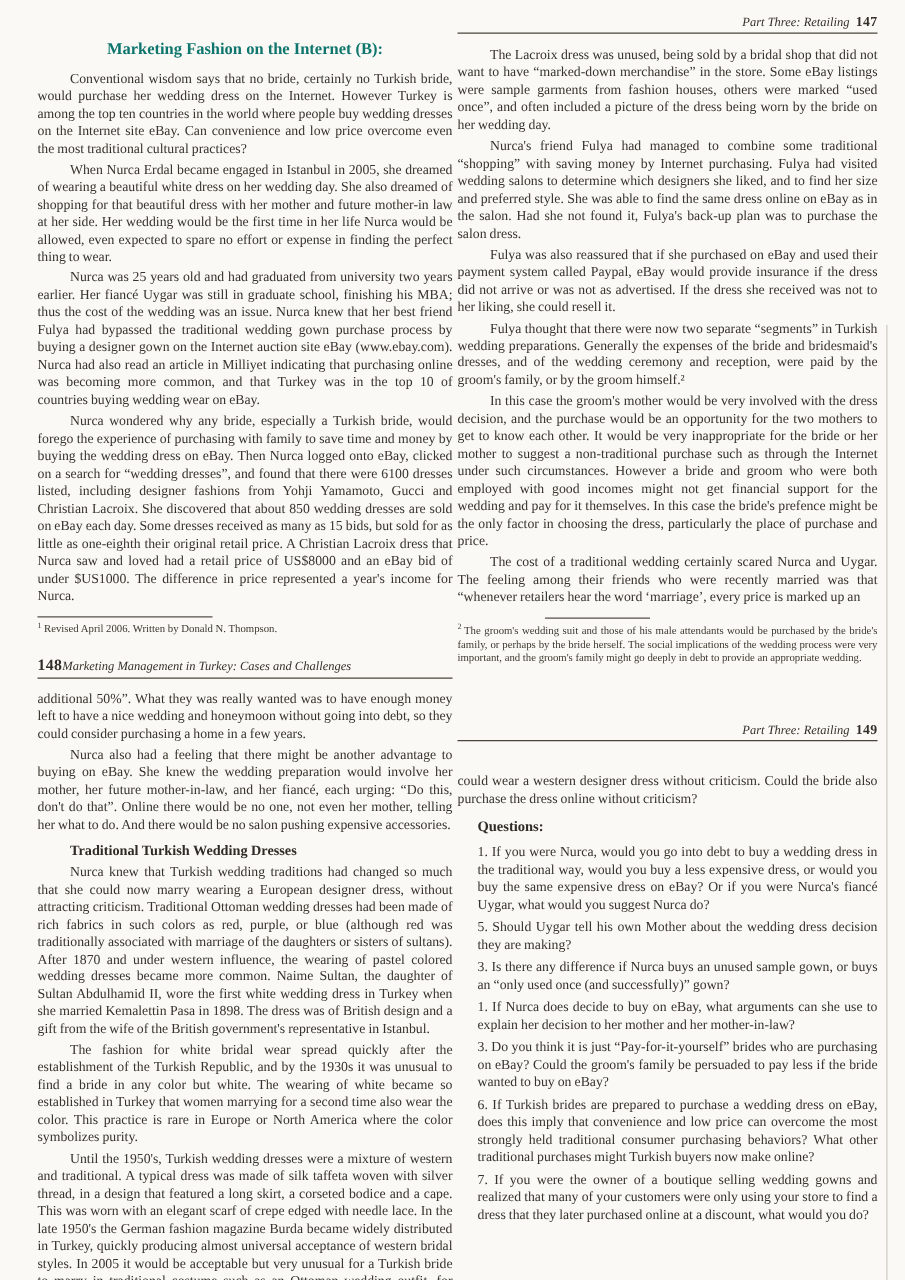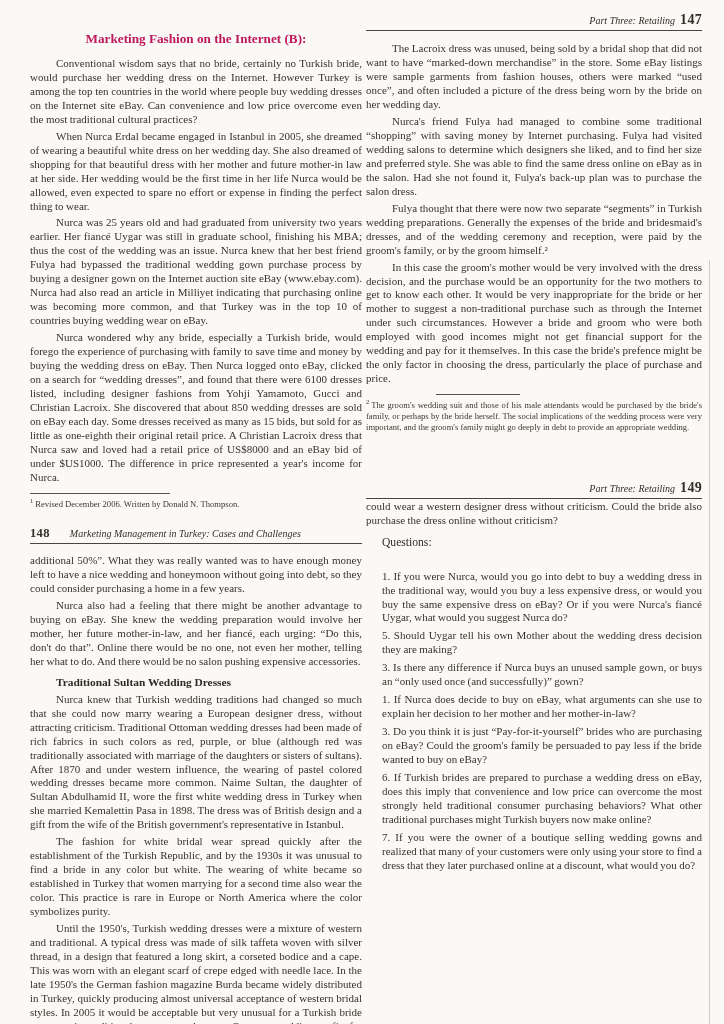--- a/index.html
+++ b/index.html
@@ -11,91 +11,93 @@
   .sheet::after{
     content:""; position:absolute; top:260px; right:14px; bottom:0;
     width:1px; background:#cfccc4;
   }
   .col { position:absolute; top:0; }
   .col-left  { left:30px;  width:332px; }
   .col-right { left:366px; width:336px; }
 
   .top-spacer { height:30px; }
   .title-block { margin:0 0 9px 0; }
-  .case-title { text-align:center; font-weight:bold; font-size:13.2px; line-height:1.35; color:#be185d; }
+  .case-title { text-align:center; font-weight:bold; font-size:13.2px; line-height:1.35; color:#0f766e; }
   .case-title sup { font-size:8px; }
 
   .body-para { font-size:11px; line-height:1.27; text-align:justify; margin:0 0 3px 0; word-spacing:-0.3px; }
   .indent { text-indent:26px; }
 
   .footnote-rule { width:140px; border-top:1px solid #55504a; margin:8px 0 3px 0; }
   .footnote-rule.short { width:84px; margin-left:70px; }
   .footnote { font-size:8.6px; line-height:1.3; text-align:justify; margin:0 0 2px 0; color:#3b382f; }
   .footnote sup { font-size:6.5px; margin-right:2px; }
 
   .running-header { font-size:10px; border-bottom:1.2px solid #4a453c; padding-bottom:2px; color:#332f28; }
   .header-148 { margin:16px 0 10px 0; text-align:left; }
-  .header-148 .page-num { font-size:12.6px; margin-right:20px; font-weight:600; letter-spacing:0.3px; }
+  .header-148 .page-num { font-size:12.6px; margin-right:0; font-weight:600; letter-spacing:0.3px; }
   .book-title { font-style:italic; }
   .header-right { text-align:right; }
   .header-147 { margin:12px 0 11px 0; }
-  .header-149 { margin:0 0 1px 0; }
+  .header-149 { margin:0 0 26px 0; }
   .part-title { font-style:italic; }
-  .header-right .page-num { font-size:14px; margin-left:5px; font-weight:600; letter-spacing:0.3px; }
+  .header-right .page-num { font-size:11px; margin-left:5px; font-weight:600; letter-spacing:0.3px; }
 
   .section-heading { font-size:11.4px; font-weight:bold; color:#2e2b25; margin:7px 0 5px 26px; }
   .gap-149 { height:44px; }
   .questions-block { margin-left:16px; }
-  .questions-heading { font-size:11.6px; font-weight:normal; color:#2e2b25; margin:8px 0 21px 0; }
+  .questions-heading { font-size:11.6px; font-weight:bold; color:#2e2b25; margin:8px 0 8px 0; }
   .question { font-size:11px; line-height:1.27; text-align:justify; margin:0 0 4px 0; word-spacing:-0.3px; }
 </style>
 </head>
 <body>
 
 <div class="sheet">
 
   <div class="col col-left">
     <div class="top-spacer"></div>
 
     <div class="title-block">
       <div class="case-title">Marketing Fashion on the Internet (B):</div>
     </div>
 
     <p class="body-para indent">Conventional wisdom says that no bride, certainly no Turkish bride, would purchase her wedding dress on the Internet. However Turkey is among the top ten countries in the world where people buy wedding dresses on the Internet site eBay. Can convenience and low price overcome even the most traditional cultural practices?</p>
     <p class="body-para indent">When Nurca Erdal became engaged in Istanbul in 2005, she dreamed of wearing a beautiful white dress on her wedding day. She also dreamed of shopping for that beautiful dress with her mother and future mother-in law at her side. Her wedding would be the first time in her life Nurca would be allowed, even expected to spare no effort or expense in finding the perfect thing to wear.</p>
     <p class="body-para indent">Nurca was 25 years old and had graduated from university two years earlier. Her fiancé Uygar was still in graduate school, finishing his MBA; thus the cost of the wedding was an issue. Nurca knew that her best friend Fulya had bypassed the traditional wedding gown purchase process by buying a designer gown on the Internet auction site eBay (www.ebay.com). Nurca had also read an article in Milliyet indicating that purchasing online was becoming more common, and that Turkey was in the top 10 of countries buying wedding wear on eBay.</p>
     <p class="body-para indent">Nurca wondered why any bride, especially a Turkish bride, would forego the experience of purchasing with family to save time and money by buying the wedding dress on eBay. Then Nurca logged onto eBay, clicked on a search for “wedding dresses”, and found that there were 6100 dresses listed, including designer fashions from Yohji Yamamoto, Gucci and Christian Lacroix. She discovered that about 850 wedding dresses are sold on eBay each day. Some dresses received as many as 15 bids, but sold for as little as one-eighth their original retail price. A Christian Lacroix dress that Nurca saw and loved had a retail price of US$8000 and an eBay bid of under $US1000. The difference in price represented a year's income for Nurca.</p>
 
     <div class="footnote-rule"></div>
-    <p class="footnote"><sup>1</sup><span>Revised December 2006. Written by Donald N. Thompson.</span></p>
+    <p class="footnote"><sup>1</sup><span>Revised April 2006. Written by Donald N. Thompson.</span></p>
 
     <div class="running-header header-148">
       <span class="page-num">148</span><span class="book-title">Marketing Management in Turkey: Cases and Challenges</span>
     </div>
 
     <p class="body-para">additional 50%”. What they was really wanted was to have enough money left to have a nice wedding and honeymoon without going into debt, so they could consider purchasing a home in a few years.</p>
     <p class="body-para indent">Nurca also had a feeling that there might be another advantage to buying on eBay. She knew the wedding preparation would involve her mother, her future mother-in-law, and her fiancé, each urging: “Do this, don't do that”. Online there would be no one, not even her mother, telling her what to do. And there would be no salon pushing expensive accessories.</p>
 
-    <h3 class="section-heading">Traditional Sultan Wedding Dresses</h3>
+    <h3 class="section-heading">Traditional Turkish Wedding Dresses</h3>
 
     <p class="body-para indent">Nurca knew that Turkish wedding traditions had changed so much that she could now marry wearing a European designer dress, without attracting criticism. Traditional Ottoman wedding dresses had been made of rich fabrics in such colors as red, purple, or blue (although red was traditionally associated with marriage of the daughters or sisters of sultans). After 1870 and under western influence, the wearing of pastel colored wedding dresses became more common. Naime Sultan, the daughter of Sultan Abdulhamid II, wore the first white wedding dress in Turkey when she married Kemalettin Pasa in 1898. The dress was of British design and a gift from the wife of the British government's representative in Istanbul.</p>
     <p class="body-para indent">The fashion for white bridal wear spread quickly after the establishment of the Turkish Republic, and by the 1930s it was unusual to find a bride in any color but white. The wearing of white became so established in Turkey that women marrying for a second time also wear the color. This practice is rare in Europe or North America where the color symbolizes purity.</p>
     <p class="body-para indent">Until the 1950's, Turkish wedding dresses were a mixture of western and traditional. A typical dress was made of silk taffeta woven with silver thread, in a design that featured a long skirt, a corseted bodice and a cape. This was worn with an elegant scarf of crepe edged with needle lace. In the late 1950's the German fashion magazine Burda became widely distributed in Turkey, quickly producing almost universal acceptance of western bridal styles. In 2005 it would be acceptable but very unusual for a Turkish bride to marry in traditional costume such as an Ottoman wedding outfit, for example by wearing her grandmother's wedding dress. But in 2005 a bride</p>
   </div>
 
   <div class="col col-right">
 
     <div class="running-header header-right header-147">
       <span class="part-title">Part Three: Retailing</span><span class="page-num">147</span>
     </div>
 
     <p class="body-para indent">The Lacroix dress was unused, being sold by a bridal shop that did not want to have “marked-down merchandise” in the store. Some eBay listings were sample garments from fashion houses, others were marked “used once”, and often included a picture of the dress being worn by the bride on her wedding day.</p>
     <p class="body-para indent">Nurca's friend Fulya had managed to combine some traditional “shopping” with saving money by Internet purchasing. Fulya had visited wedding salons to determine which designers she liked, and to find her size and preferred style. She was able to find the same dress online on eBay as in the salon. Had she not found it, Fulya's back-up plan was to purchase the salon dress.</p>
+    <p class="body-para indent">Fulya was also reassured that if she purchased on eBay and used their payment system called Paypal, eBay would provide insurance if the dress did not arrive or was not as advertised. If the dress she received was not to her liking, she could resell it.</p>
     <p class="body-para indent">Fulya thought that there were now two separate “segments” in Turkish wedding preparations. Generally the expenses of the bride and bridesmaid's dresses, and of the wedding ceremony and reception, were paid by the groom's family, or by the groom himself.²</p>
     <p class="body-para indent">In this case the groom's mother would be very involved with the dress decision, and the purchase would be an opportunity for the two mothers to get to know each other. It would be very inappropriate for the bride or her mother to suggest a non-traditional purchase such as through the Internet under such circumstances. However a bride and groom who were both employed with good incomes might not get financial support for the wedding and pay for it themselves. In this case the bride's prefence might be the only factor in choosing the dress, particularly the place of purchase and price.</p>
+    <p class="body-para indent">The cost of a traditional wedding certainly scared Nurca and Uygar. The feeling among their friends who were recently married was that “whenever retailers hear the word ‘marriage’, every price is marked up an</p>
 
     <div class="footnote-rule short"></div>
     <p class="footnote"><sup>2</sup><span>The groom's wedding suit and those of his male attendants would be purchased by the bride's family, or perhaps by the bride herself. The social implications of the wedding process were very important, and the groom's family might go deeply in debt to provide an appropriate wedding.</span></p>
 
     <div class="gap-149"></div>
 
     <div class="running-header header-right header-149">
       <span class="part-title">Part Three: Retailing</span><span class="page-num">149</span>
     </div>
 

